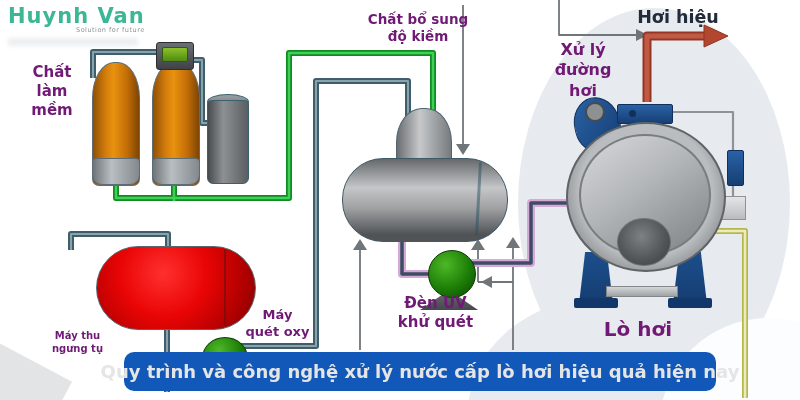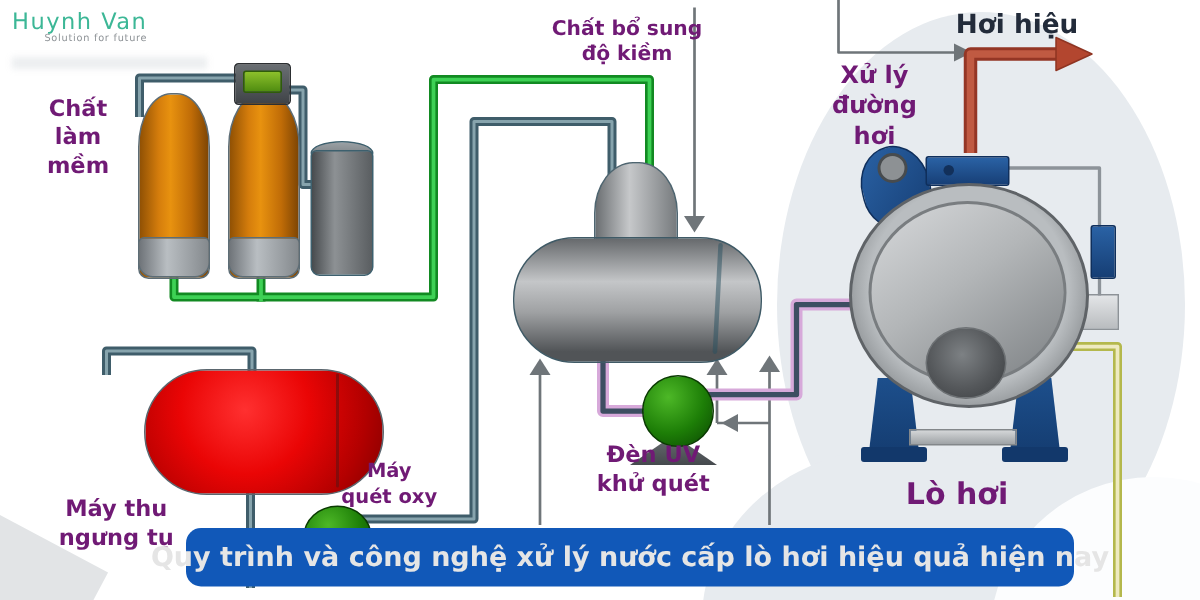--- a/index.html
+++ b/index.html
@@ -61,21 +61,21 @@
     background:radial-gradient(circle at 45% 38%,#7d8184 0%,#55585b 55%,#393c3f 100%);
     border:1px solid #6d7174;}
   
   .lbl{z-index:4;color:#701a75;font-weight:bold;text-align:center;line-height:1.28;}
   .lbl-dark{color:#222b3a;}
   
   .banner{left:124px;top:352px;width:592px;height:39px;background:#1158b8;border-radius:10px;
     z-index:5;display:flex;align-items:center;justify-content:center;}
   .banner span{color:#e5e5e5;font-weight:bold;font-size:18px;white-space:nowrap;letter-spacing:0;}
   .logo{left:8px;top:4px;z-index:5;}
-  .logo .brand{color:#3cb796;font-weight:normal;font-size:15px;letter-spacing:1px;font-family:"DejaVu Sans","Liberation Sans",sans-serif;}
+  .logo .brand{color:#3cb796;font-weight:bold;font-size:21px;letter-spacing:1px;font-family:"DejaVu Sans","Liberation Sans",sans-serif;}
   .logo .tagline{display:block;text-align:right;color:#8d9296;font-size:6.5px;margin-top:-2px;letter-spacing:.5px;}
 </style>
 </head>
 <body>
 
 <div id="stage">
 
   <div class="abs bg-ellipse"></div>
   <div class="abs bg-ellipse2"></div>
   <div class="abs bg-white-circle"></div>
@@ -187,32 +187,32 @@
     <span>Chất bổ sung</span><br>
     <span>độ kiềm</span>
   </div>
   <div class="abs lbl lbl-dark" style="left:628px;top:6px;width:100px;font-size:17.5px;">
     <span>Hơi hiệu</span>
   </div>
   <div class="abs lbl" style="left:540px;top:40px;width:86px;font-size:16px;">
     <span>Xử lý</span><br>
     <span>đường hơi</span>
   </div>
-  <div class="abs lbl" style="left:212px;top:307px;width:95px;font-size:13px;">
+  <div class="abs lbl" style="left:230px;top:307px;width:95px;font-size:13px;">
     <span>Máy</span><br>
     <span>quét oxy</span>
   </div>
   <div class="abs lbl" style="left:388px;top:294px;width:95px;font-size:15px;">
     <span>Đèn UV</span><br>
     <span>khử quét</span>
   </div>
   <div class="abs lbl" style="left:598px;top:317px;width:80px;font-size:20px;">
     <span>Lò hơi</span>
   </div>
-  <div class="abs lbl" style="left:25px;top:330px;width:105px;font-size:15px;">
+  <div class="abs lbl" style="left:25px;top:330px;width:105px;font-size:10px;">
     <span>Máy thu</span><br>
     <span>ngưng tụ</span>
   </div>
 
   <div class="abs banner">
     <span>Quy trình và công nghệ xử lý nước cấp lò hơi hiệu quả hiện nay</span>
   </div>
 
   <div class="abs logo">
     <span class="brand">Huynh Van</span>

